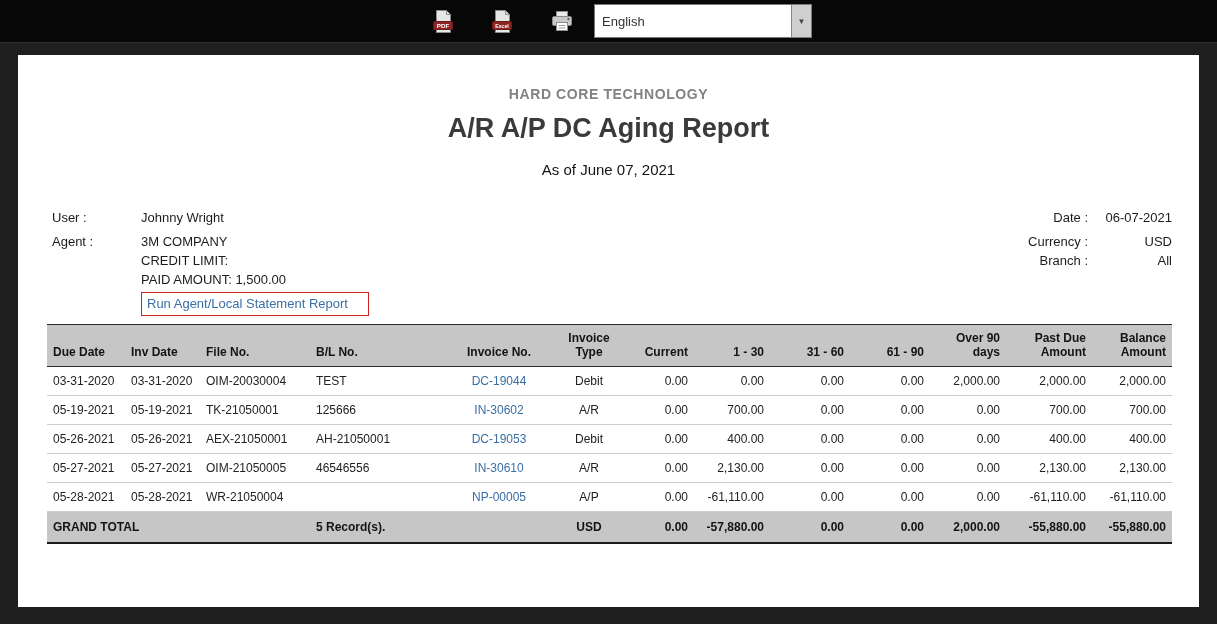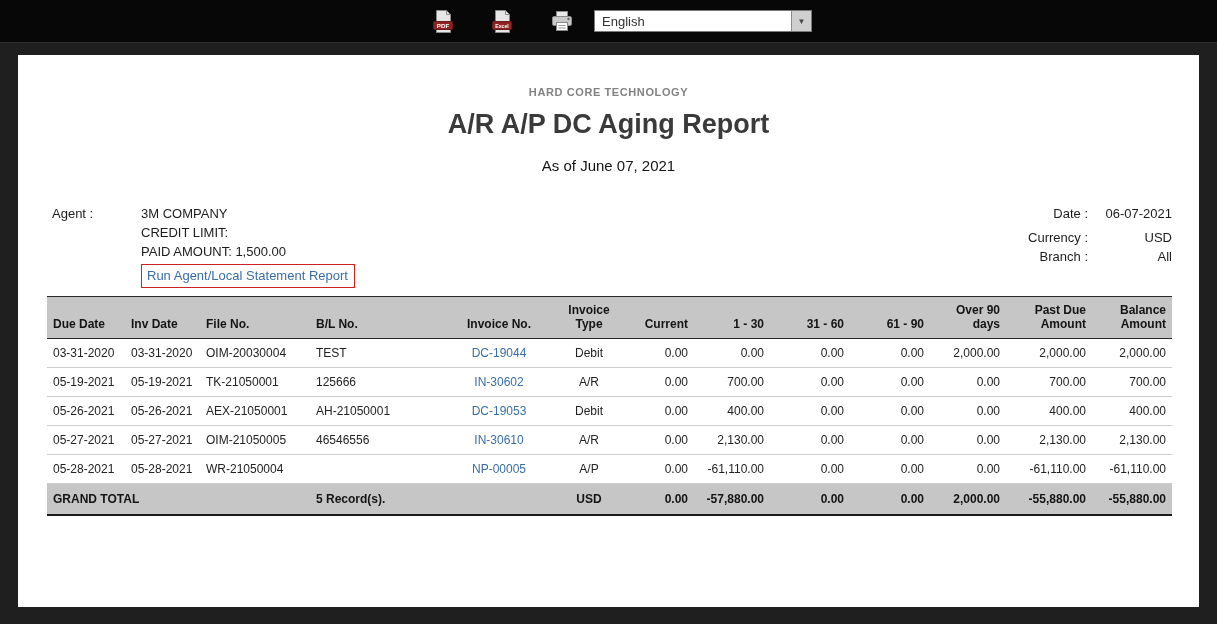--- a/index.html
+++ b/index.html
@@ -14,38 +14,38 @@
     height:43px; background:#070707; position:relative;
     border-bottom:1px solid #2c2c2c;
   }
   .toolbar-group {
     position:absolute; left:433px; top:0; height:100%;
     display:flex; align-items:center; column-gap:39px;
   }
   .icon-btn { background:transparent; border:none; cursor:pointer; padding:0; line-height:0; }
   .lang-select {
     margin-left:-18px;
-    width:218px; height:22px; background:#ffffff;
+    width:218px; height:34px; background:#ffffff;
     border:1px solid #7a7a7a;
     display:flex; align-items:center; cursor:pointer;
   }
   .lang-text { flex:1; padding-left:7px; font-size:13px; color:#333; }
   .lang-arrow {
     width:20px; height:100%; background:#cfcfcf; border-left:1px solid #8a8a8a;
     display:flex; align-items:center; justify-content:center;
     font-size:8px; color:#444;
   }
   
   .page {
     margin:12px 18px 0 18px;
     height:552px; background:#ffffff;
     padding-top:31px;
   }
   .company {
-    text-align:center; font-size:11px; font-weight:bold;
+    text-align:center; font-size:14px; font-weight:bold;
     letter-spacing:.6px; color:#828282;
   }
   .title {
     text-align:center; font-size:27px; font-weight:bold;
     color:#3a3a3a; margin-top:11px;
   }
   .asof {
     text-align:center; font-size:15px; color:#141414; margin-top:17px;
   }
   
@@ -55,21 +55,21 @@
   }
   .info-row { display:flex; line-height:19px; white-space:nowrap; }
   .info-row.first { margin-bottom:5px; }
   .info-left .lbl { flex:0 0 89px; }
   .info-right { width:170px; }
   .info-right .rlbl { flex:1; text-align:right; }
   .info-right .rval { width:84px; text-align:right; }
   .link-row { margin-top:3px; }
   .stmt-link {
     display:inline-block; color:#3a6ea5; text-decoration:none;
-    border:1px solid #cc2222; padding:1px 6px 2px 5px; font-size:13px;
+    border:1px solid #cc2222; padding:1px 20px 2px 5px; font-size:13px;
   }
   .inv-link { color:#3a6ea5; text-decoration:none; }
   
   table.report {
     margin:8px 27px 0 29px; width:1125px;
     border-collapse:collapse; table-layout:fixed; font-size:12px;
   }
   th, td { box-sizing:border-box; }
   thead th {
     background:#c6c6c6; color:#141414; font-weight:bold;
@@ -127,20 +127,24 @@
   </div>
 </div>
 
 <div class="page">
   <div class="company">HARD CORE TECHNOLOGY</div>
   <div class="title">A/R A/P DC Aging Report</div>
   <div class="asof">As of June 07, 2021</div>
 
   <div class="info">
     <div class="info-left">
+      <div class="info-row first">
+        <span class="lbl">User :</span>
+        <span class="val">Johnny Wright</span>
+      </div>
       <div class="info-row">
         <span class="lbl">Agent :</span>
         <span class="val">3M COMPANY</span>
       </div>
       <div class="info-row">
         <span class="lbl"></span>
       </div>
       <div class="info-row">
         <span class="lbl"></span>
         <span class="val">CREDIT LIMIT:</span>

